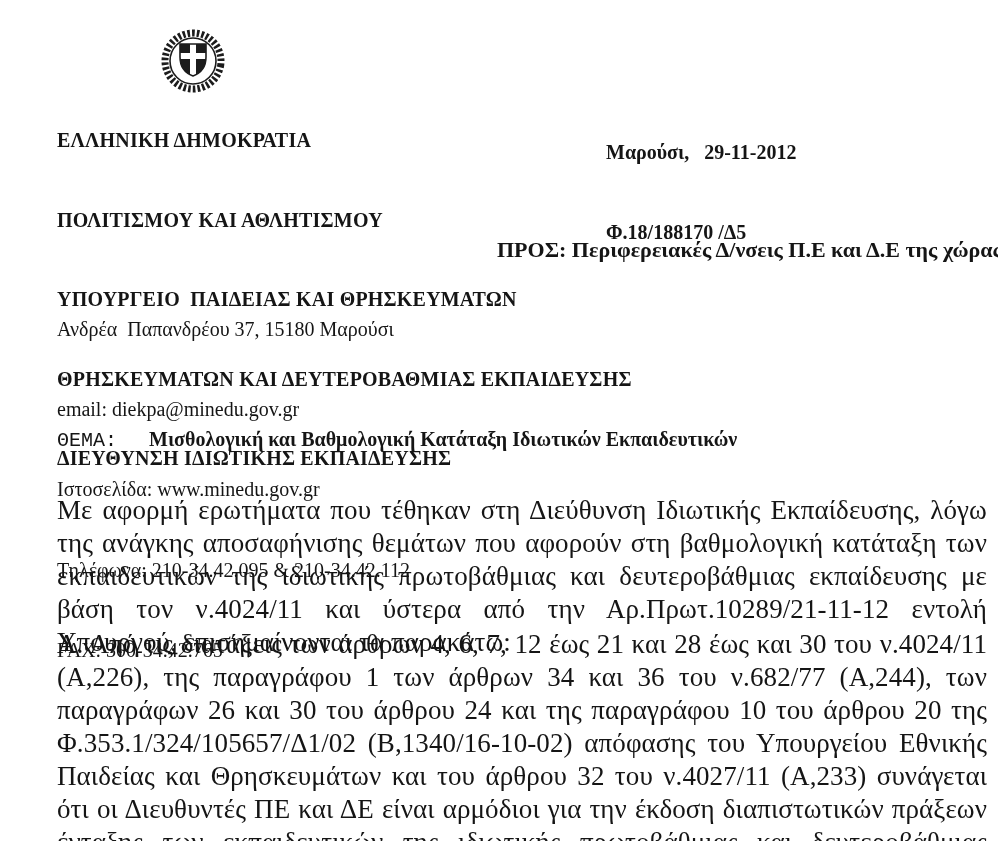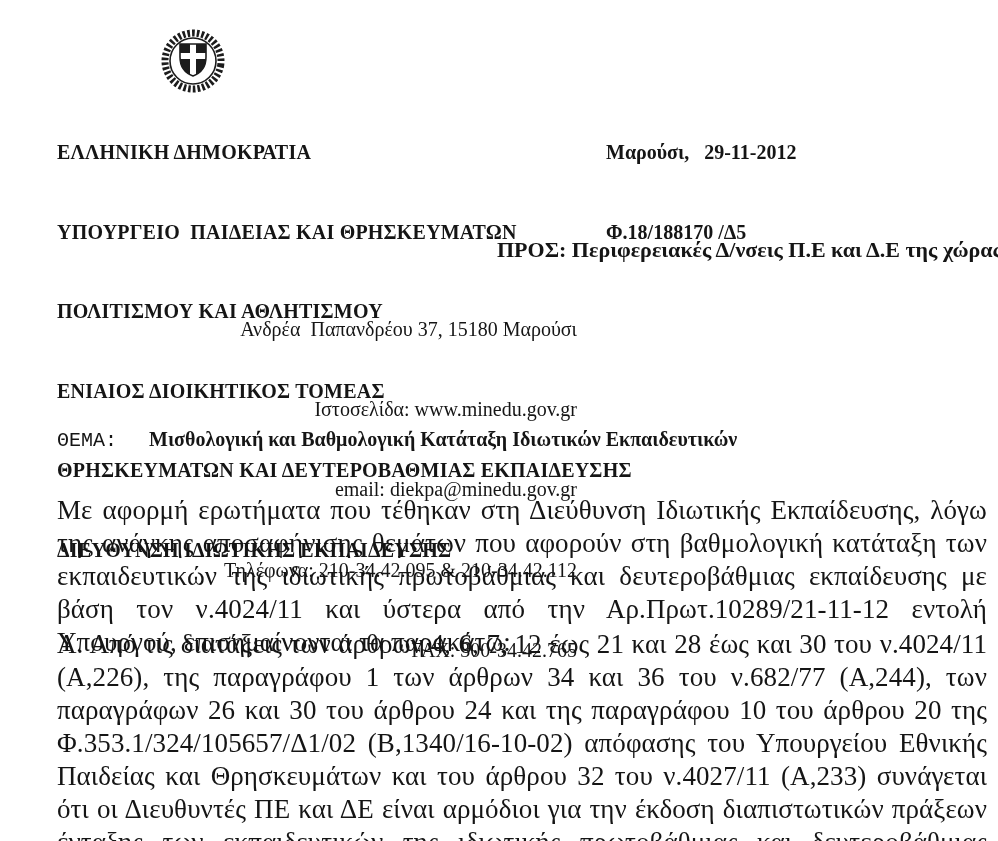--- a/index.html
+++ b/index.html
@@ -22,21 +22,21 @@
   .emblem {
     left: 150px;
     top: 26px;
     width: 86px;
     height: 70px;
   }
 
   
   .letterhead-left {
     left: 57px;
-    top: 86px;
+    top: 74px;
     width: 620px;
     font-weight: bold;
     font-size: 20px;
     line-height: 26.5px;
     white-space: pre-wrap;
     letter-spacing: 0.2px;
   }
 
   
   .letterhead-right {
@@ -61,21 +61,20 @@
   }
 
   
   .contact {
     left: 57px;
     top: 262px;
     width: 520px;
     font-size: 20px;
     line-height: 26.8px;
     white-space: pre-wrap;
-    text-align: right;
   }
 
   
   .subject {
     left: 57px;
     top: 426px;
     width: 930px;
     font-size: 20px;
     line-height: 26px;
   }
@@ -115,38 +114,37 @@
       <g clip-path="url(#shieldClip)">
         <rect x="40" y="16" width="6" height="36" fill="#ffffff"></rect>
         <rect x="28" y="27" width="30" height="6" fill="#ffffff"></rect>
       </g>
       <path d="M30 18 h26 v13 q0 14 -13 19 q-13 -5 -13 -19 z" fill="none" stroke="#1c1c1c" stroke-width="1.6"></path>
     </svg>
   </div>
 
   <div class="abs letterhead-left">
     <div>ΕΛΛΗΝΙΚΗ ΔΗΜΟΚΡΑΤΙΑ</div>
+    <div>ΠΟΛΙΤΙΣΜΟΥ ΚΑΙ ΑΘΛΗΤΙΣΜΟΥ</div>
     <div>ΥΠΟΥΡΓΕΙΟ  ΠΑΙΔΕΙΑΣ ΚΑΙ ΘΡΗΣΚΕΥΜΑΤΩΝ</div>
-    <div>ΠΟΛΙΤΙΣΜΟΥ ΚΑΙ ΑΘΛΗΤΙΣΜΟΥ</div>
-    <div>ΕΝΙΑΙΟΣ ΔΙΟΙΚΗΤΙΚΟΣ ΤΟΜΕΑΣ</div>
     <div>ΘΡΗΣΚΕΥΜΑΤΩΝ ΚΑΙ ΔΕΥΤΕΡΟΒΑΘΜΙΑΣ ΕΚΠΑΙΔΕΥΣΗΣ</div>
     <div>ΔΙΕΥΘΥΝΣΗ ΙΔΙΩΤΙΚΗΣ ΕΚΠΑΙΔΕΥΣΗΣ</div>
   </div>
 
   <div class="abs letterhead-right">
     <div>Μαρούσι,   29-11-2012</div>
     <div>Φ.18/188170 /Δ5</div>
   </div>
 
   <div class="abs recipient">ΠΡΟΣ: Περιφερειακές Δ/νσεις Π.Ε και Δ.Ε της χώρας</div>
 
   <div class="abs contact">
     <div>Ανδρέα  Παπανδρέου 37, 15180 Μαρούσι</div>
+    <div>email: diekpa@minedu.gov.gr</div>
     <div>Ιστοσελίδα: www.minedu.gov.gr</div>
-    <div>email: diekpa@minedu.gov.gr</div>
     <div>Τηλέφωνα: 210-34.42.095 &amp; 210-34.42.112</div>
     <div>FAX: 300-34.42.765</div>
   </div>
 
   <div class="abs subject">
     <span class="label">ΘΕΜΑ: </span><span class="text">Μισθολογική και Βαθμολογική Κατάταξη Ιδιωτικών Εκπαιδευτικών</span>
   </div>
 
   <p class="abs para para-1">Με αφορμή ερωτήματα που τέθηκαν στη Διεύθυνση Ιδιωτικής Εκπαίδευσης, λόγω της ανάγκης αποσαφήνισης θεμάτων που αφορούν στη βαθμολογική κατάταξη των εκπαιδευτικών της ιδιωτικής πρωτοβάθμιας και δευτεροβάθμιας εκπαίδευσης με βάση τον ν.4024/11 και ύστερα από την Αρ.Πρωτ.10289/21-11-12 εντολή Υπουργού, επισημαίνονται τα παρακάτω:</p>
   <p class="abs para para-2">Α. Από τις διατάξεις των άρθρων 4, 6, 7, 12 έως 21 και 28 έως και 30 του ν.4024/11 (Α,226), της παραγράφου 1 των άρθρων 34 και 36 του ν.682/77 (Α,244), των παραγράφων 26 και 30 του άρθρου 24 και της παραγράφου 10 του άρθρου 20 της Φ.353.1/324/105657/Δ1/02 (Β,1340/16-10-02) απόφασης του Υπουργείου Εθνικής Παιδείας και Θρησκευμάτων και του άρθρου 32 του ν.4027/11 (Α,233) συνάγεται ότι οι Διευθυντές ΠΕ και ΔΕ είναι αρμόδιοι για την έκδοση διαπιστωτικών πράξεων ένταξης των εκπαιδευτικών της ιδιωτικής πρωτοβάθμιας και δευτεροβάθμιας εκπαίδευσης που απασχολούνται σε ιδιωτικά σχολεία της αρμοδιότητάς τους στους βαθμούς και τα μισθολογικά κλιμάκια του μισθολογικού συστήματος που εφαρμόζεται στους εκπαιδευτικούς της δημόσιας πρωτοβάθμιας και δευτεροβάθμιας εκπαίδευσης.</p>

